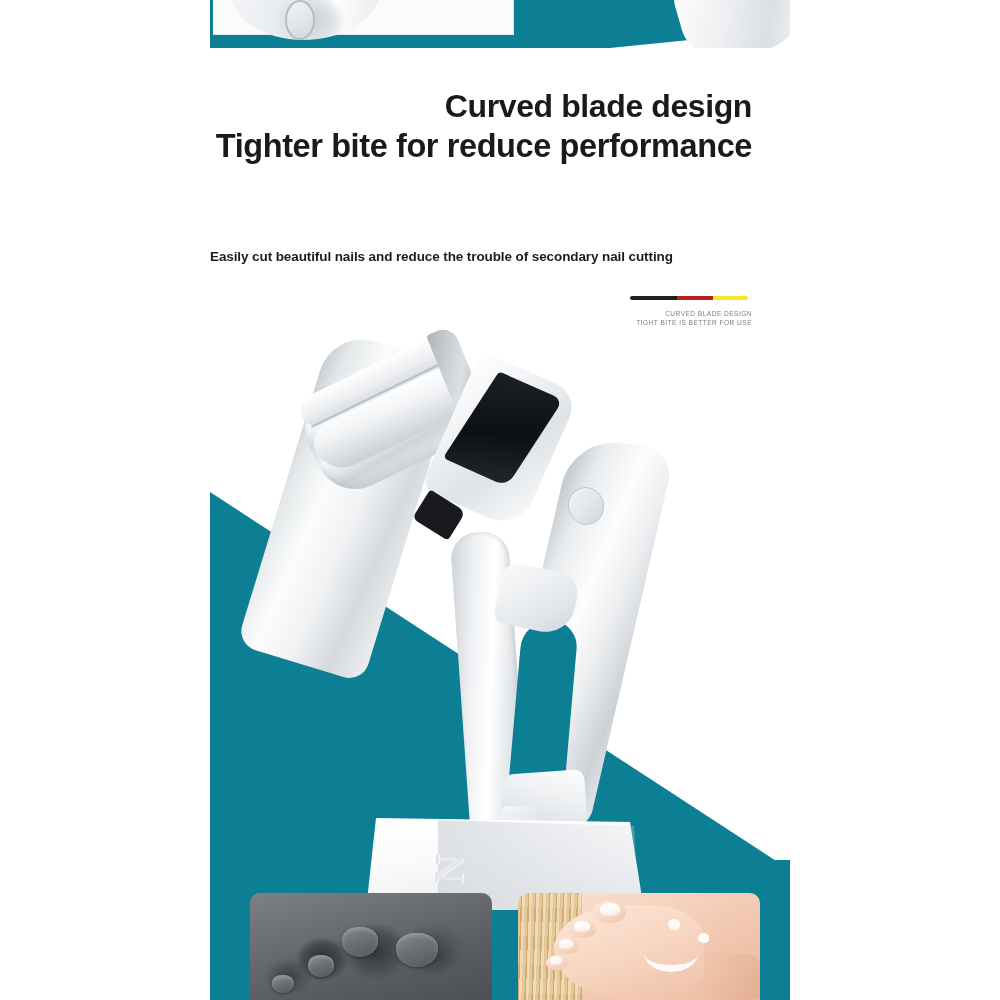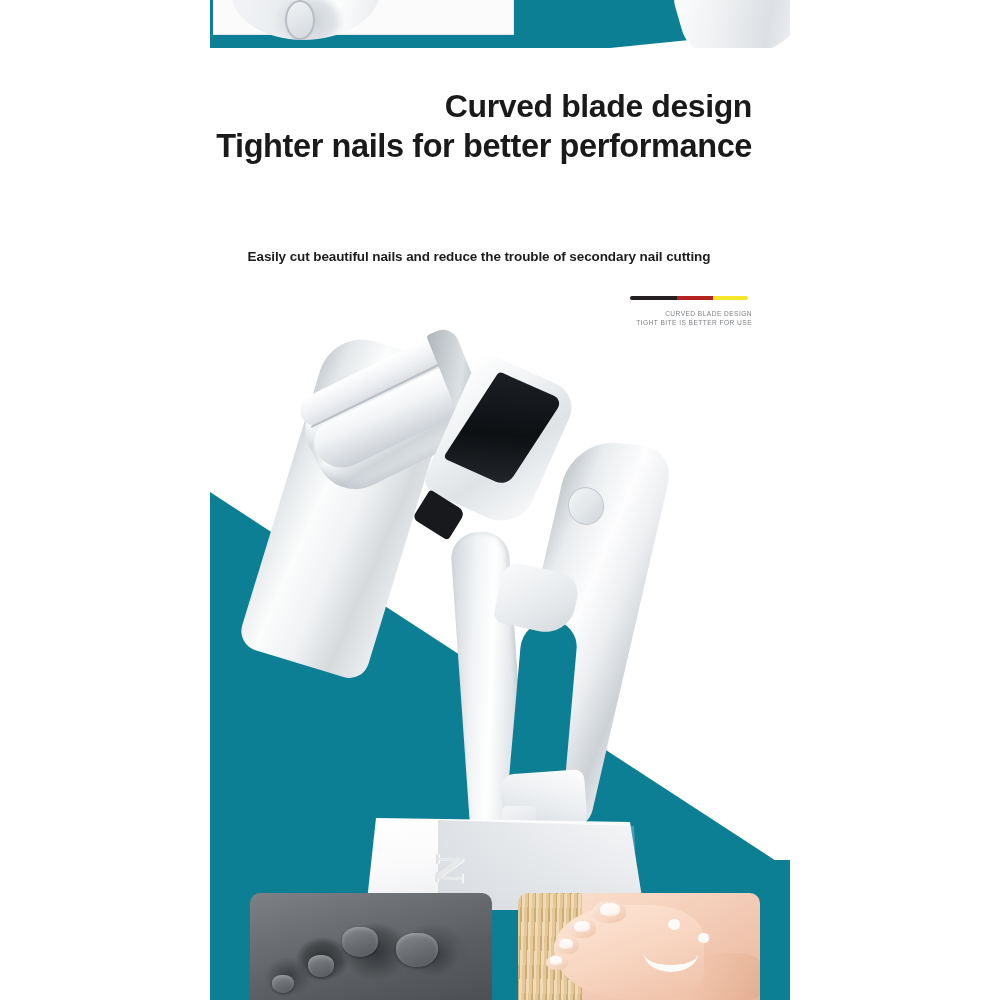--- a/index.html
+++ b/index.html
@@ -132,21 +132,21 @@
     white-space: nowrap;
     user-select: none;
   }
 
   
   .subtitle {
     position: absolute;
     left: 0;
     top: 249px;
     width: 538px;
-    text-align: center;
+    text-align: left;
     color: #1d1d1d;
     font-family: "Liberation Sans", sans-serif;
     font-weight: bold;
     font-size: 13.5px;
     letter-spacing: -0.1px;
     white-space: nowrap;
   }
 
   
   .rule-block {
@@ -572,21 +572,21 @@
       <div class="top-banner-teal"></div>
       <div class="top-banner-white">
         <div class="banner-frag"></div>
         <div class="banner-frag-ring"></div>
       </div>
       <div class="banner-frag-right"></div>
     </div>
 
     <div class="headline-block">
       <span class="headline line1">Curved blade design</span>
-      <span class="headline line2">Tighter nails for better performance</span>
+      <span class="headline line2">Tighter bite for reduce performance</span>
     </div>
 
 
     <div class="subtitle">Easily cut beautiful nails and reduce the trouble of secondary nail cutting</div>
 
     <div class="rule-block">
       <div class="tri-rule">
         <div class="tri-seg k"></div>
         <div class="tri-seg r"></div>
         <div class="tri-seg y"></div>

